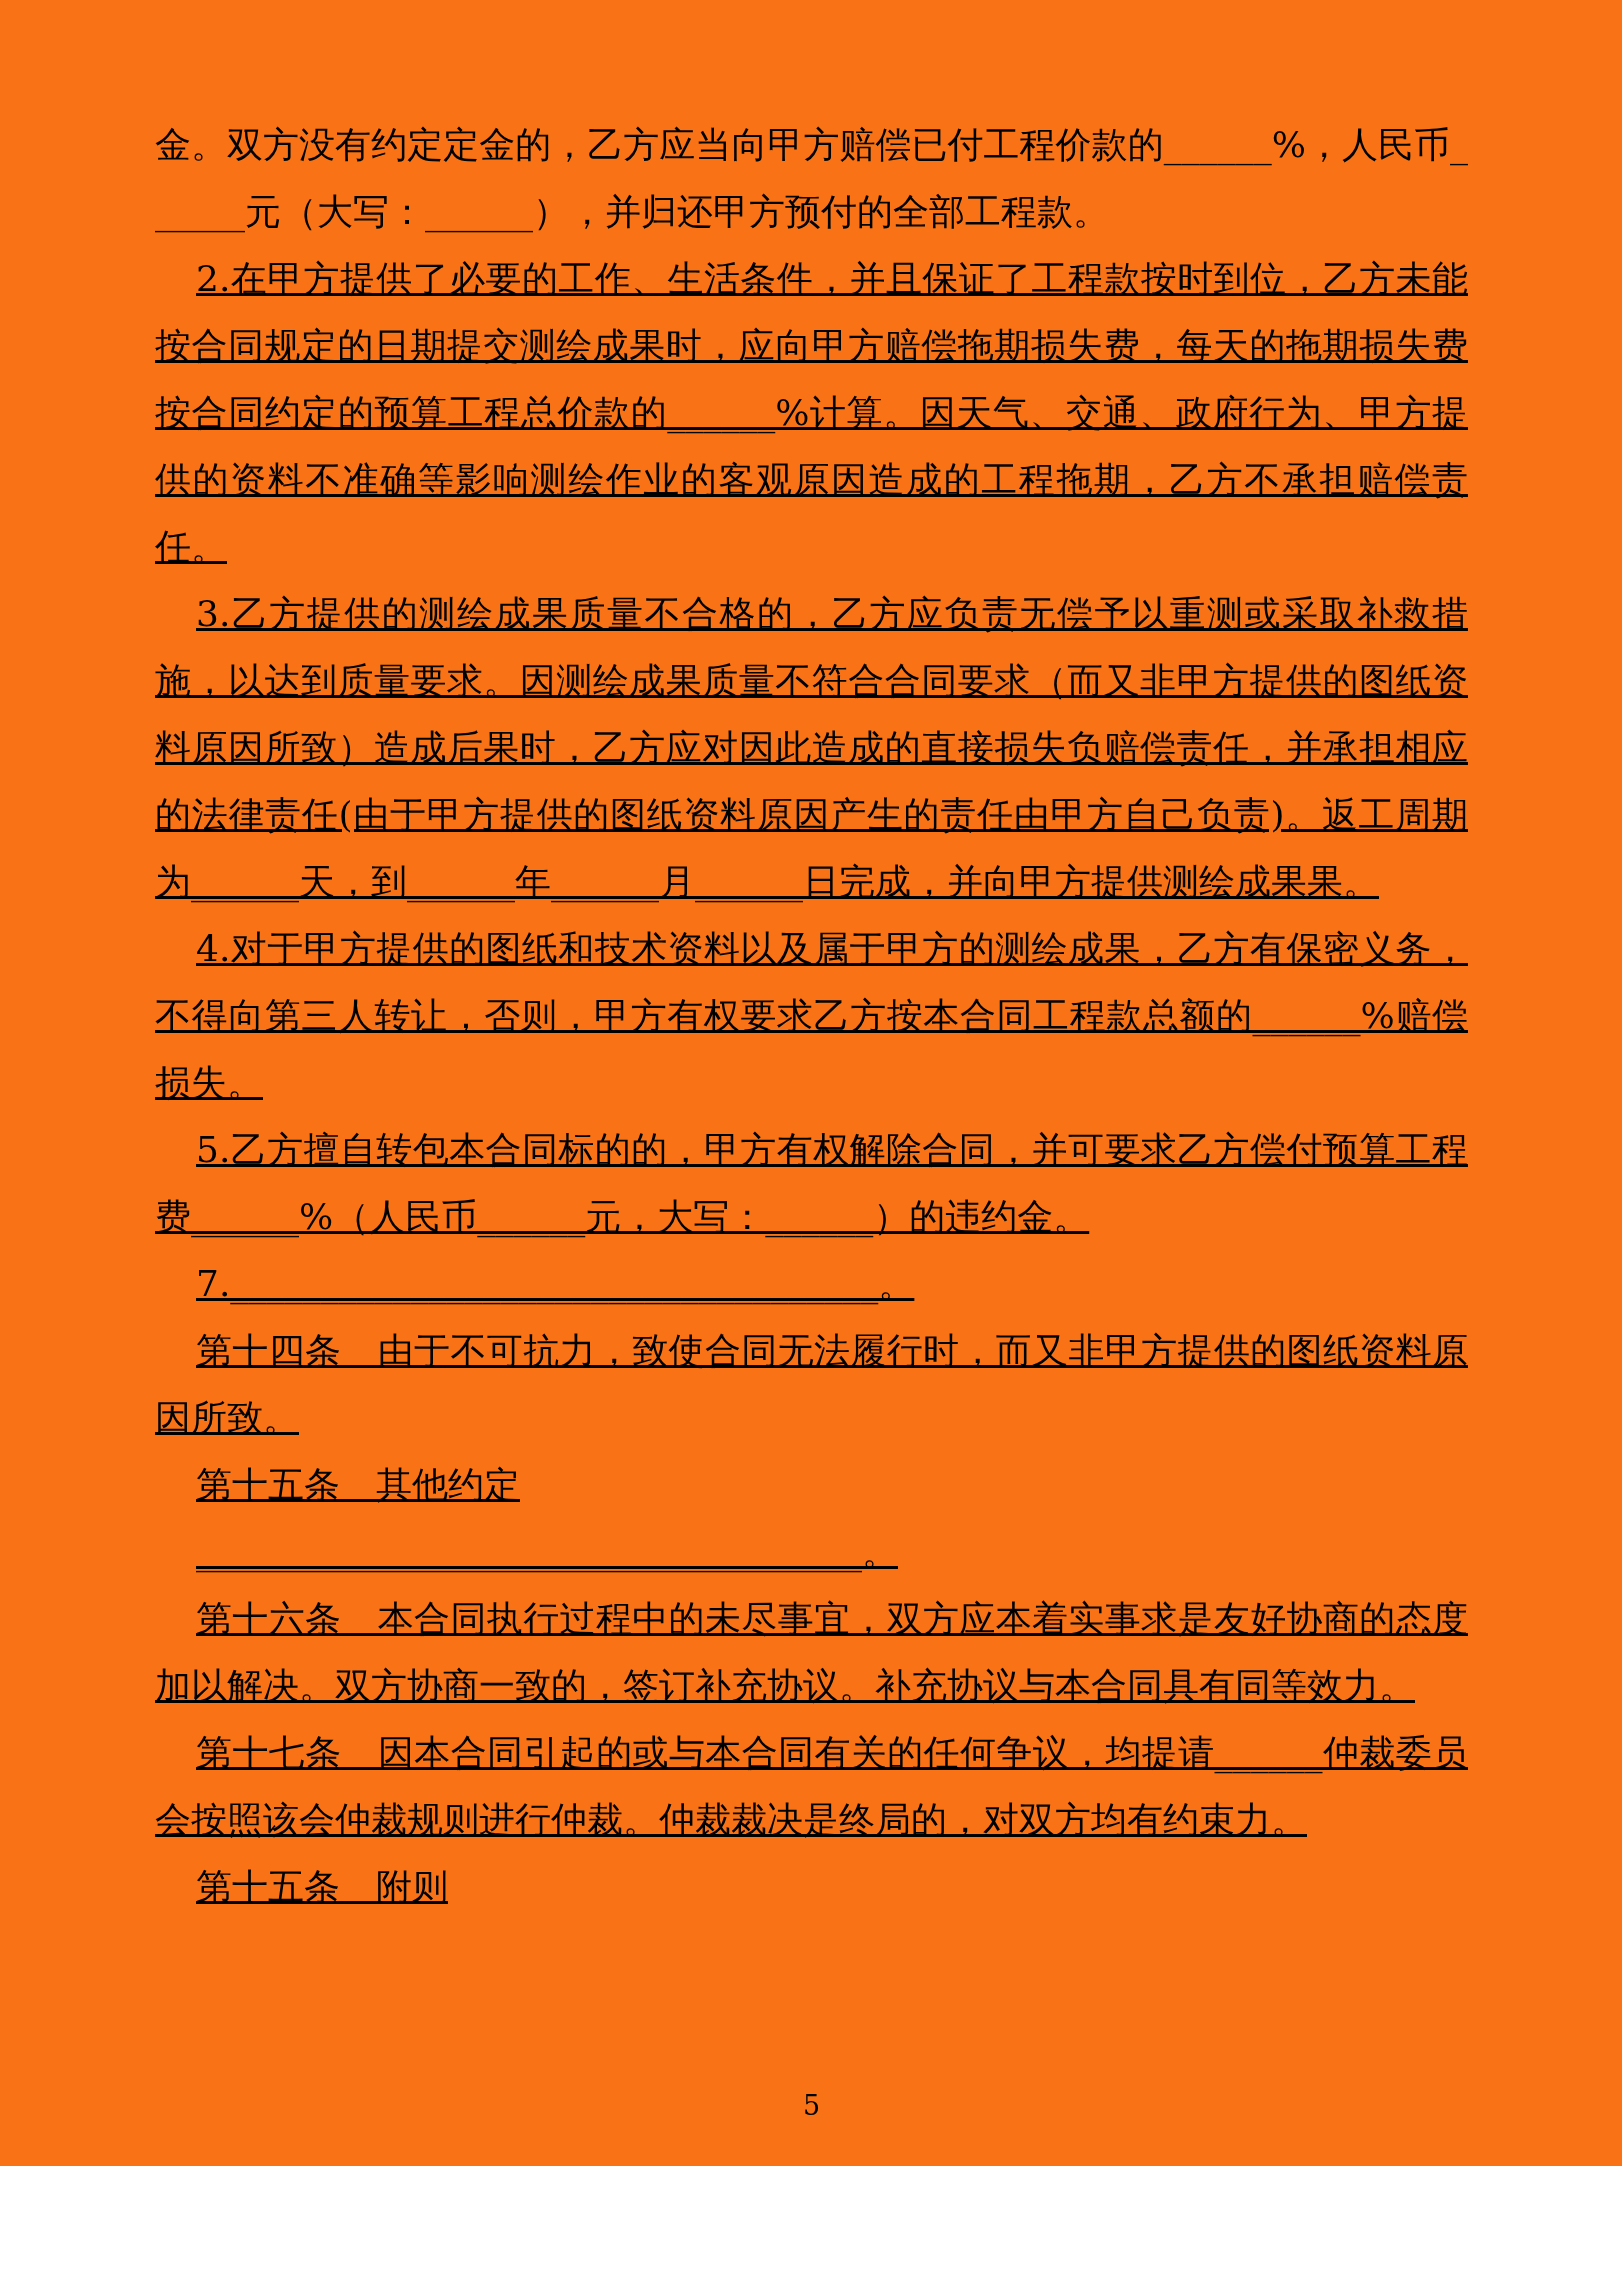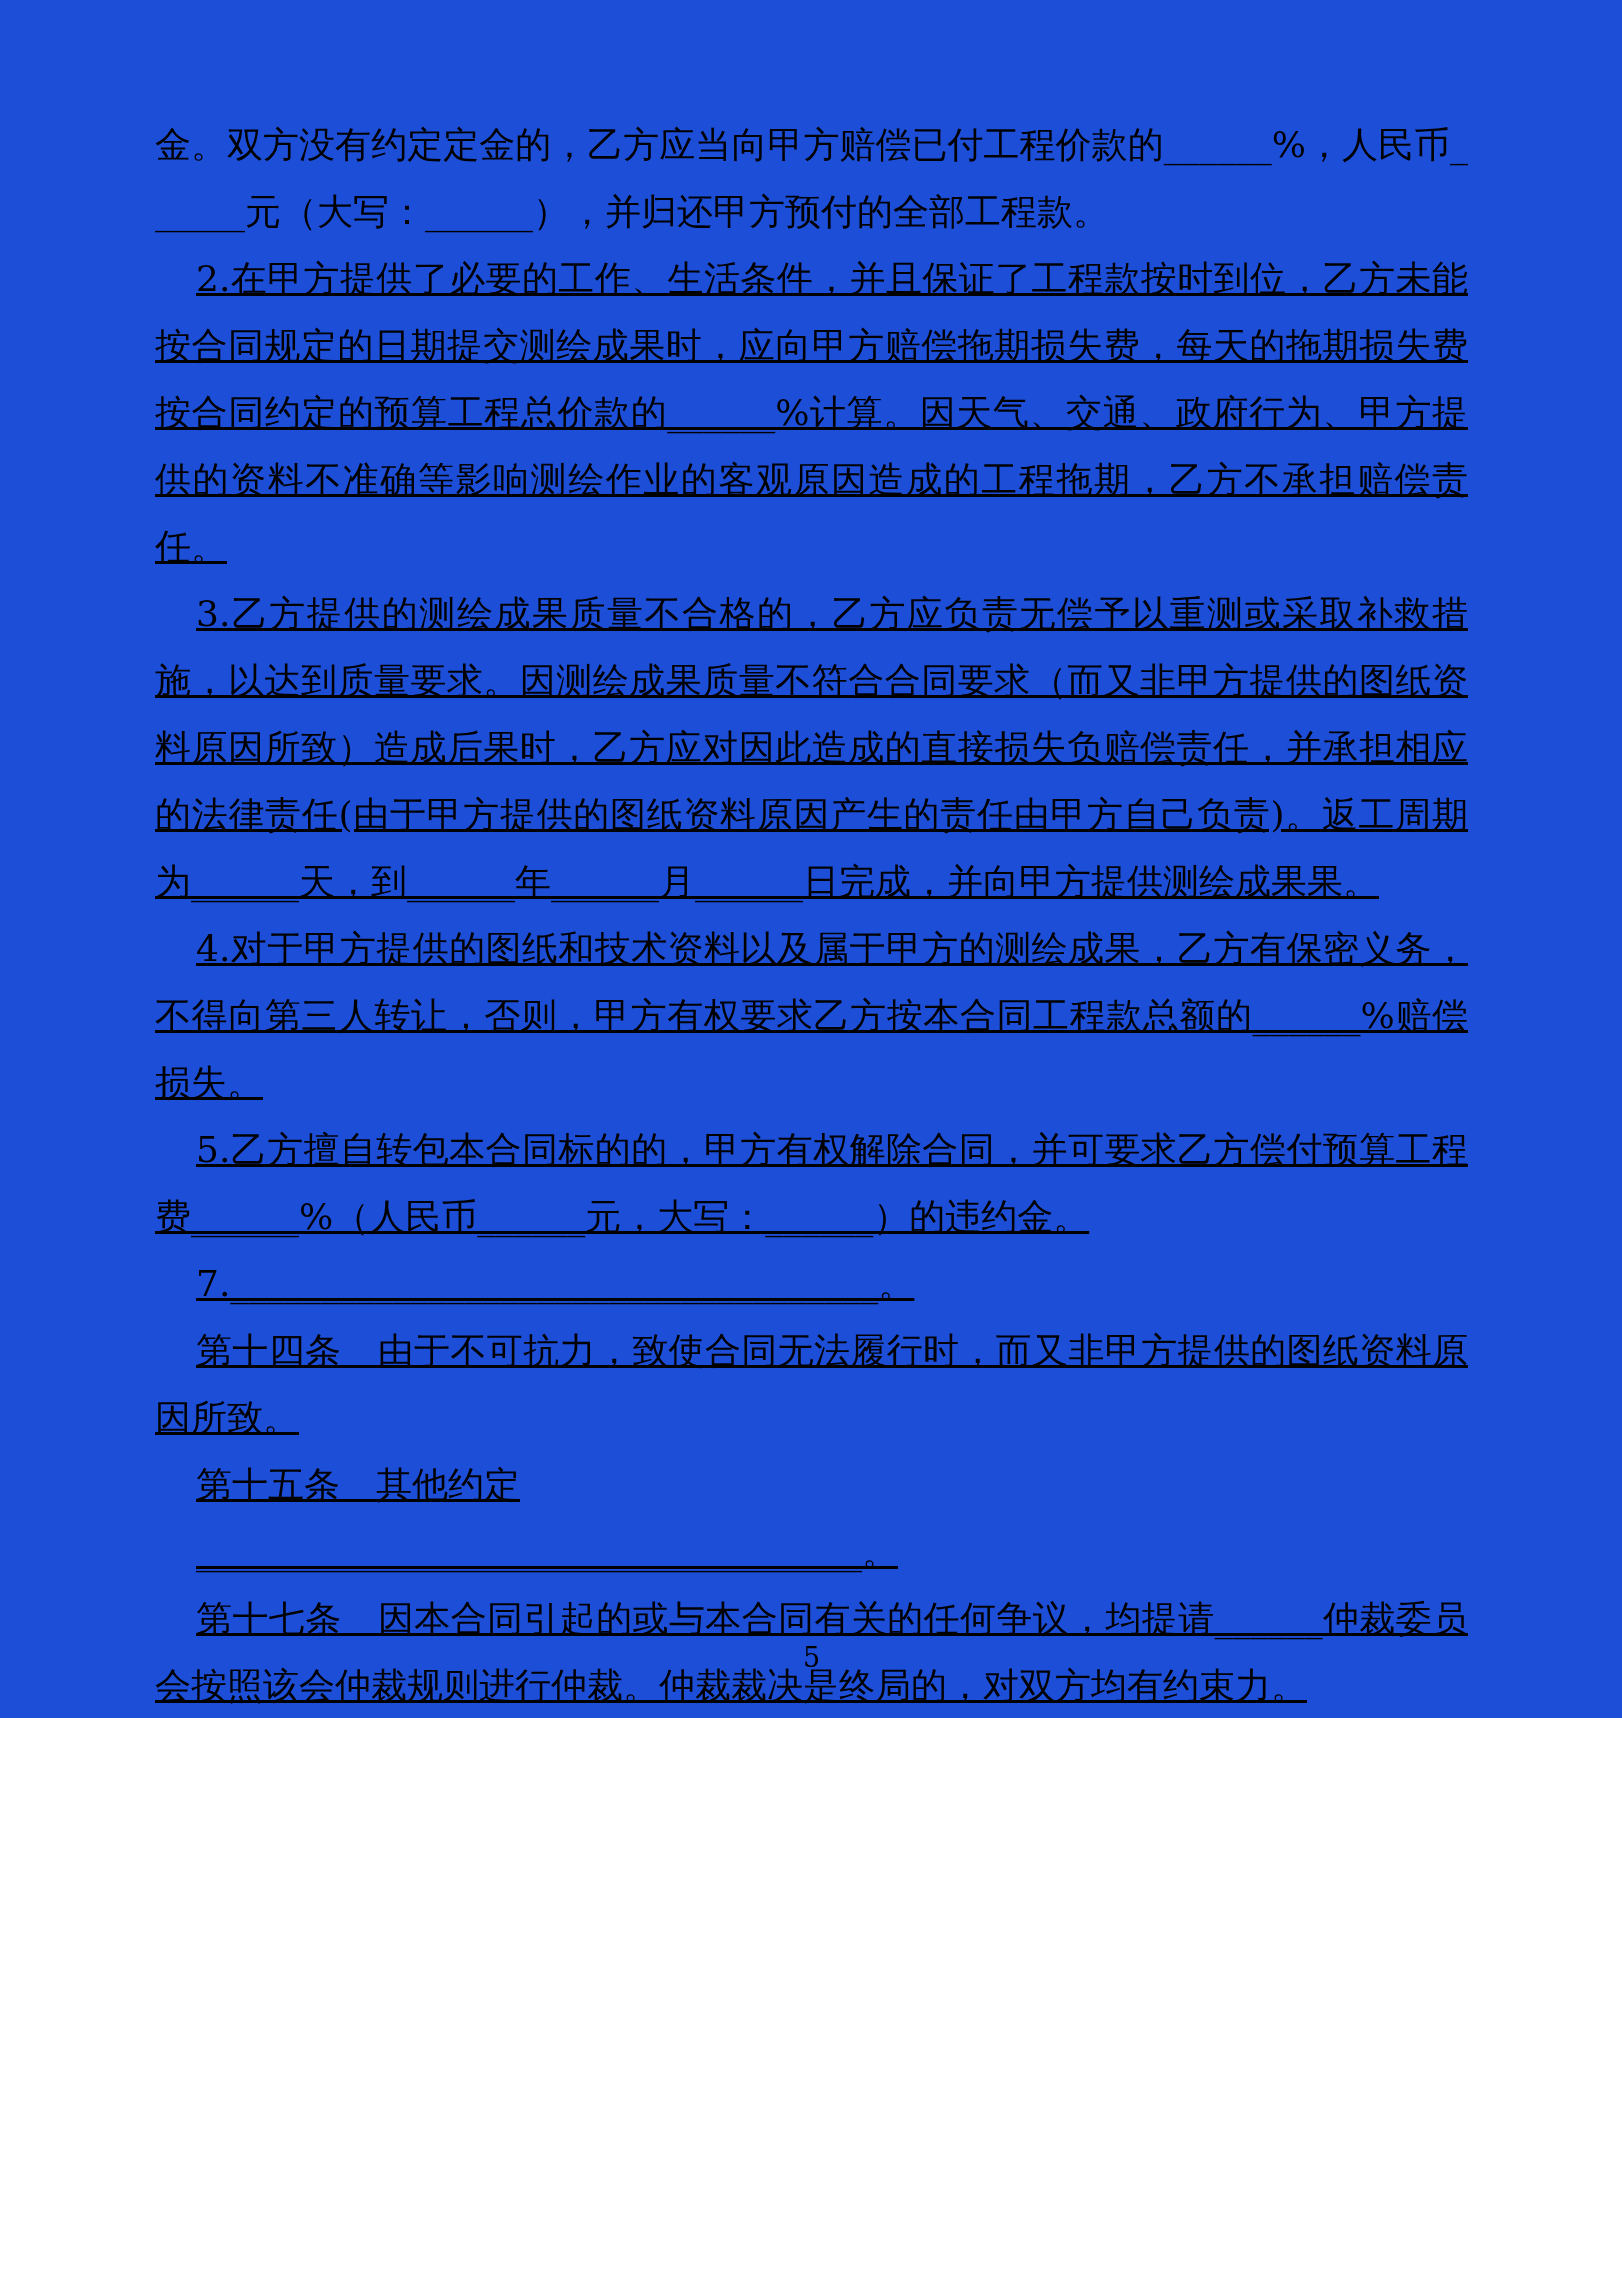--- a/index.html
+++ b/index.html
@@ -3,22 +3,22 @@
 <meta charset="utf-8">
 <style>
   html, body {
     margin: 0;
     padding: 0;
     background: #ffffff;
   }
   .page {
     position: relative;
     width: 1623px;
-    height: 1718px;
-    background: #1d4ed8;
+    height: 2166px;
+    background: #f97316;
     box-sizing: border-box;
     padding: 111px 155px 0 155px;
     font-family: "DejaVu Serif", "Liberation Serif", serif;
     color: #000000;
     overflow: hidden;
   }
   .content p {
     margin: 0;
     font-size: 36px;
     line-height: 67px;
@@ -47,18 +47,19 @@
   <div class="content">
     <p>金。双方没有约定定金的，乙方应当向甲方赔偿已付工程价款的______%，人民币______元（大写：______），并归还甲方预付的全部工程款。</p>
     <p class="indent">2.在甲方提供了必要的工作、生活条件，并且保证了工程款按时到位，乙方未能按合同规定的日期提交测绘成果时，应向甲方赔偿拖期损失费，每天的拖期损失费按合同约定的预算工程总价款的______%计算。因天气、交通、政府行为、甲方提供的资料不准确等影响测绘作业的客观原因造成的工程拖期，乙方不承担赔偿责任。</p>
     <p class="indent">3.乙方提供的测绘成果质量不合格的，乙方应负责无偿予以重测或采取补救措施，以达到质量要求。因测绘成果质量不符合合同要求（而又非甲方提供的图纸资料原因所致）造成后果时，乙方应对因此造成的直接损失负赔偿责任，并承担相应的法律责任(由于甲方提供的图纸资料原因产生的责任由甲方自己负责)。返工周期为______天，到______年______月______日完成，并向甲方提供测绘成果果。</p>
     <p class="indent">4.对于甲方提供的图纸和技术资料以及属于甲方的测绘成果，乙方有保密义务，不得向第三人转让，否则，甲方有权要求乙方按本合同工程款总额的______%赔偿损失。</p>
     <p class="indent">5.乙方擅自转包本合同标的的，甲方有权解除合同，并可要求乙方偿付预算工程费______%（人民币______元，大写：______）的违约金。</p>
     <p class="indent">7.____________________________________。</p>
     <p class="indent">第十四条　由于不可抗力，致使合同无法履行时，而又非甲方提供的图纸资料原因所致。</p>
     <p class="indent">第十五条　其他约定</p>
     <p class="indent">_____________________________________。</p>
+    <p class="indent">第十六条　本合同执行过程中的未尽事宜，双方应本着实事求是友好协商的态度加以解决。双方协商一致的，签订补充协议。补充协议与本合同具有同等效力。</p>
     <p class="indent">第十七条　因本合同引起的或与本合同有关的任何争议，均提请______仲裁委员会按照该会仲裁规则进行仲裁。仲裁裁决是终局的，对双方均有约束力。</p>
     <p class="indent">第十五条　附则</p>
   </div>
   <div class="footer">5</div>
 </div>
 
 
 </body></html>

